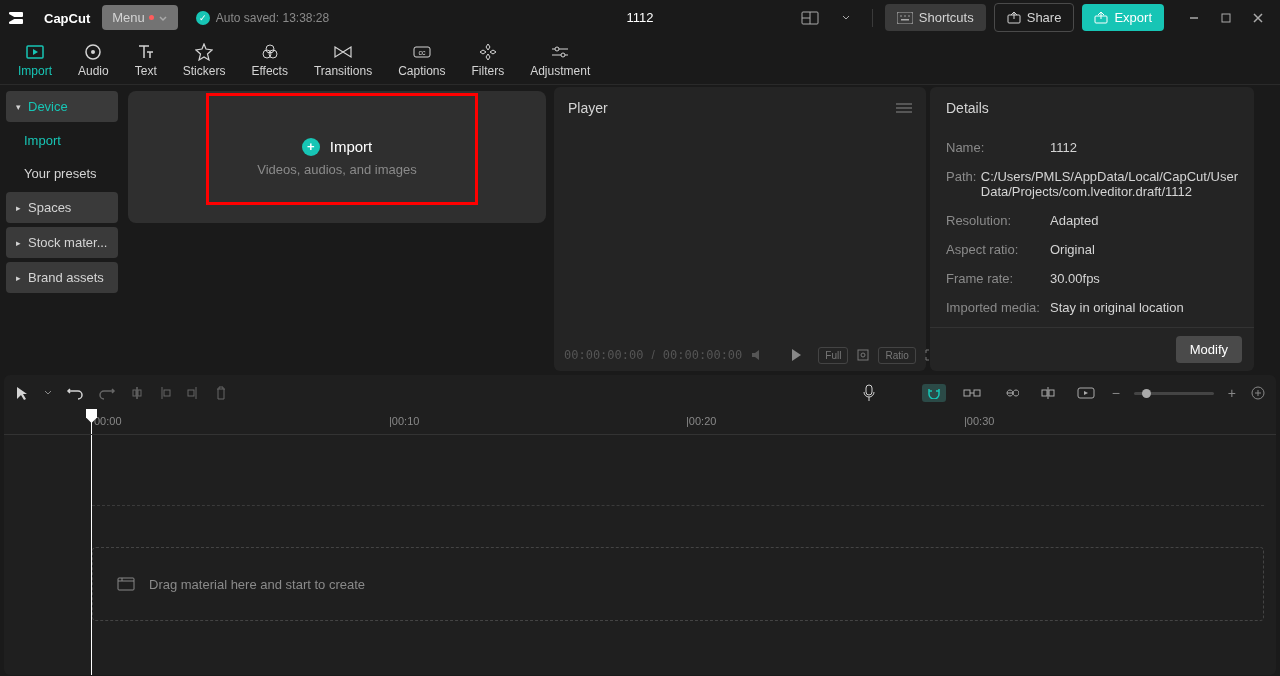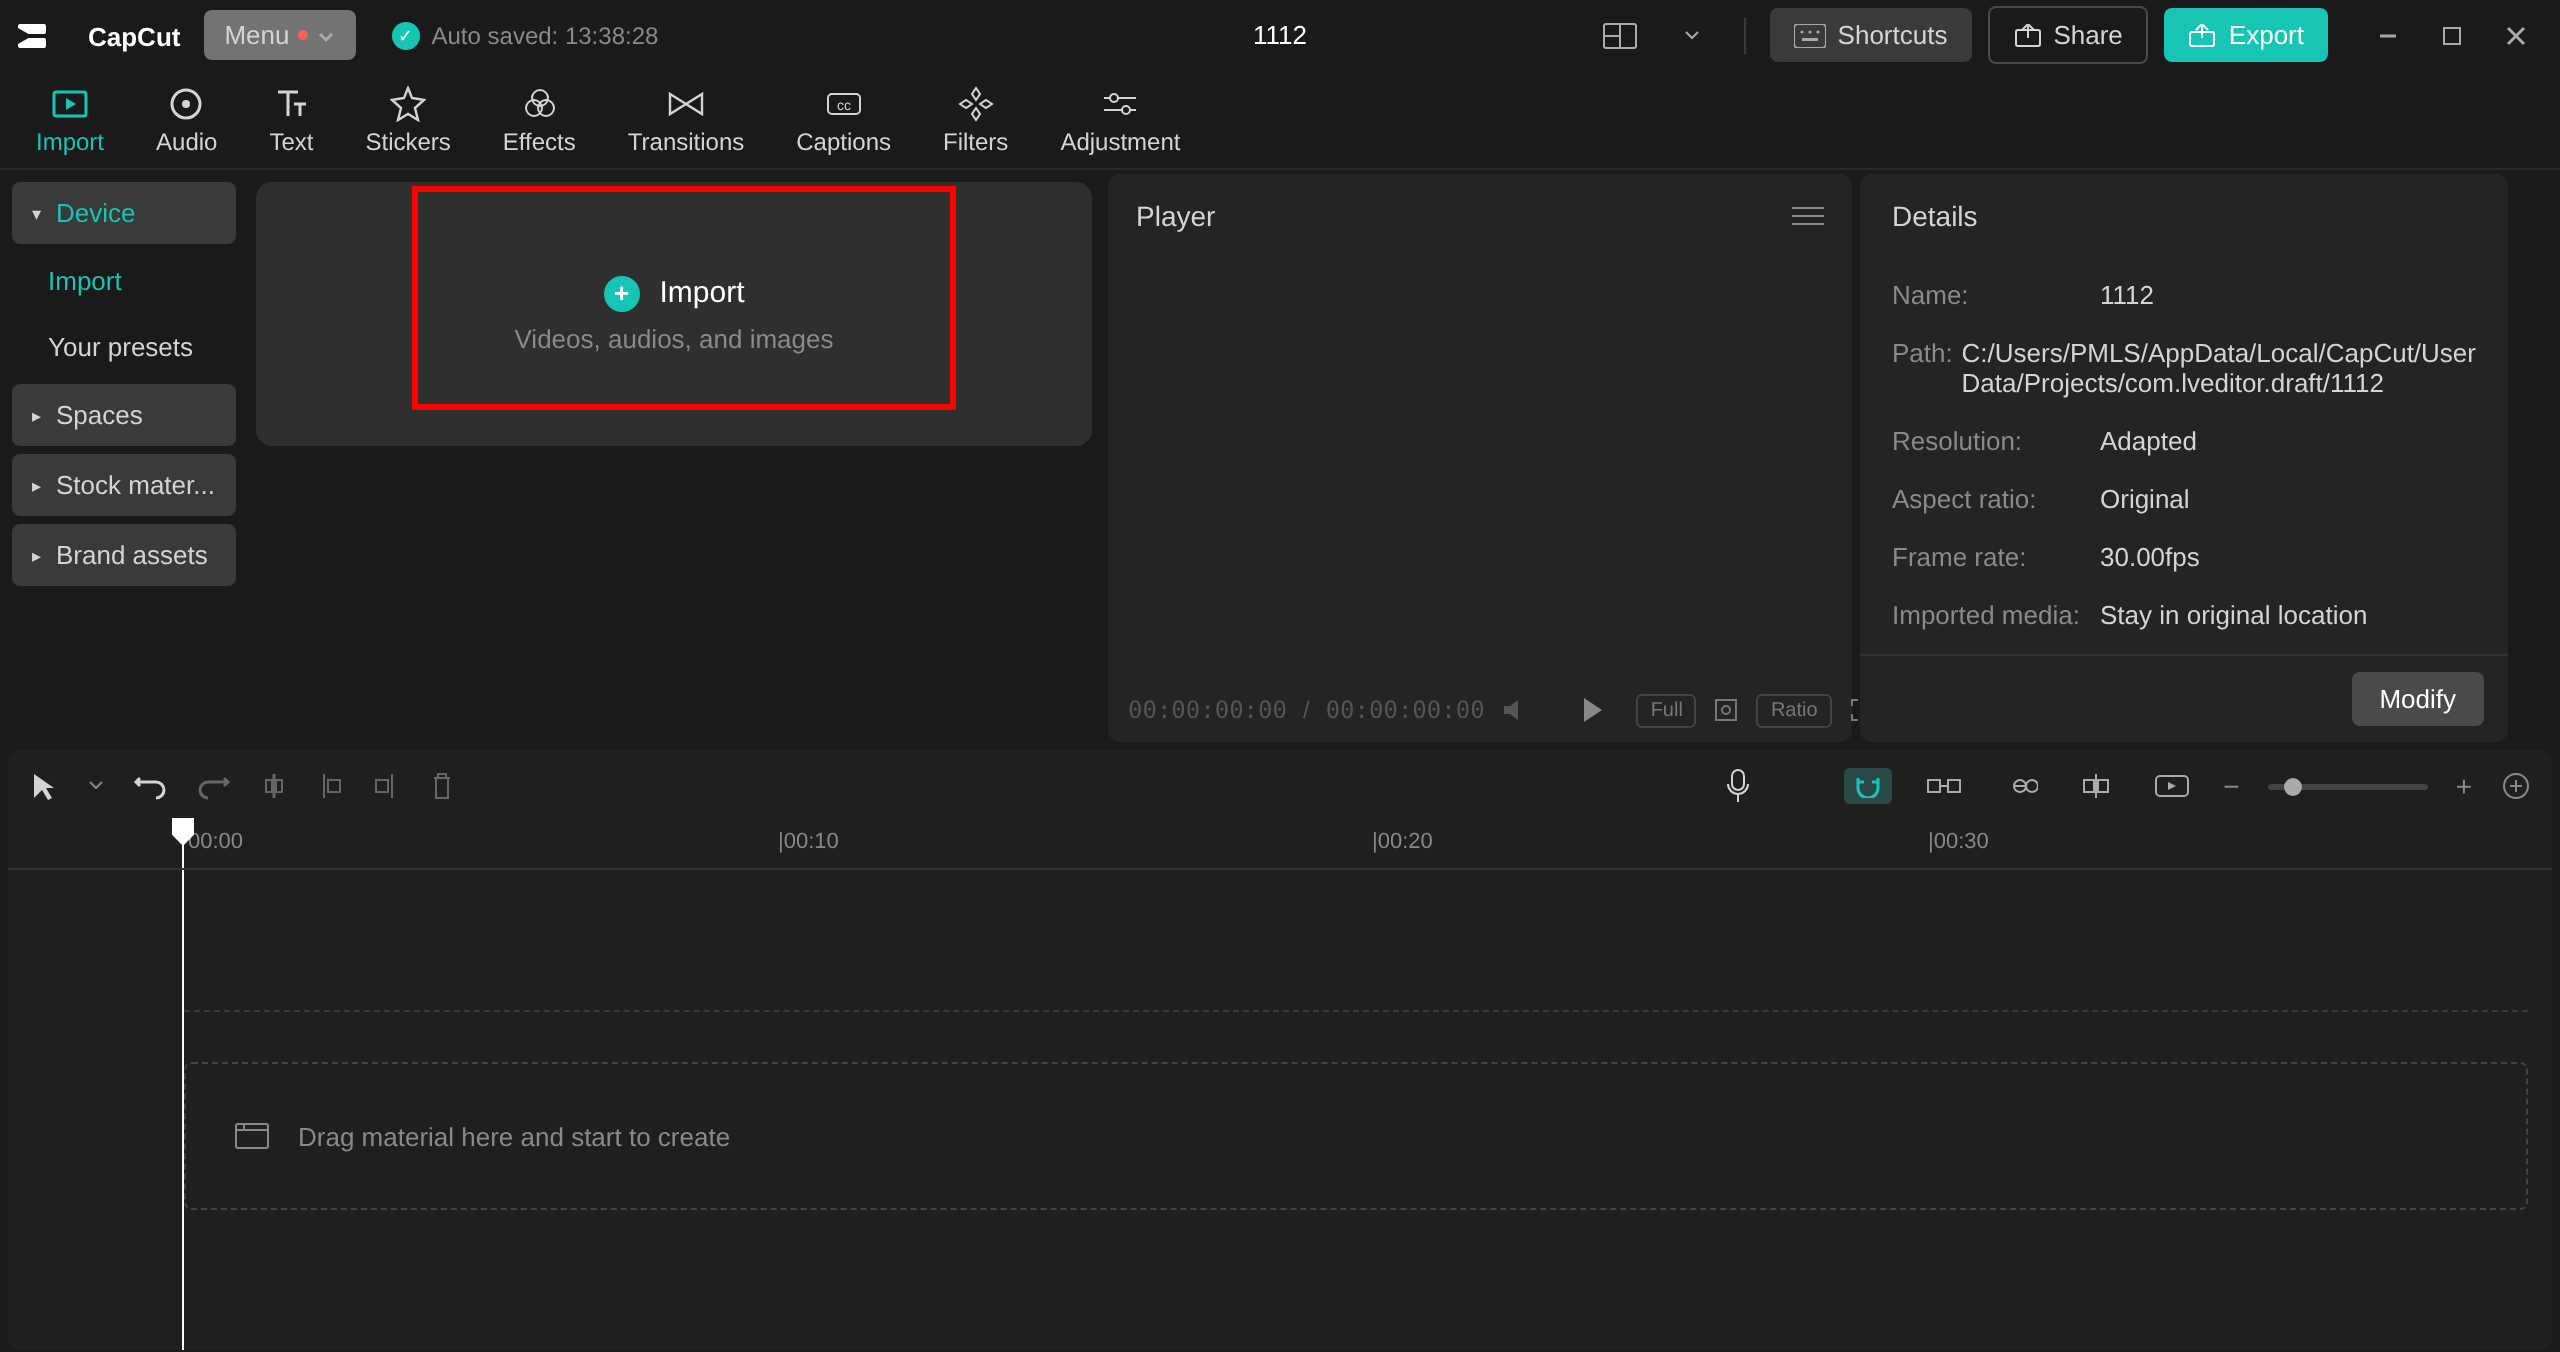--- a/index.html
+++ b/index.html
@@ -73,21 +73,21 @@
 .tl-tog.active { background: #2b4a47; }
 .zoom-slider { width: 80px; height: 3px; background: #444; border-radius: 2px; position: relative; }
 .zoom-thumb { position: absolute; left: 8px; top: -3px; width: 9px; height: 9px; background: #aaa; border-radius: 50%; }
 
 .tl-ruler { height: 24px; position: relative; border-bottom: 1px solid #333; font-size: 11px; color: #888; }
 .ruler-mark { position: absolute; top: 4px; }
 .playhead { position: absolute; left: 87px; top: 0; bottom: 0; width: 1px; background: #fff; z-index: 5; }
 .playhead-head { position: absolute; top: -2px; left: -5px; width: 11px; height: 14px; background: #fff; clip-path: polygon(0 0, 100% 0, 100% 60%, 50% 100%, 0 60%); }
 
 .tl-tracks { flex: 1; position: relative; overflow: hidden; }
-.track-hint { position: absolute; left: 88px; right: 12px; top: 96px; height: 74px; border: 1px dashed #444; border-radius: 4px; display: flex; align-items: center; gap: 14px; padding: 0 24px; color: #8a8a8a; font-size: 13px; }
+.track-hint { position: absolute; left: 88px; right: 12px; top: 112px; height: 74px; border: 1px dashed #444; border-radius: 4px; display: flex; align-items: center; gap: 14px; padding: 0 24px; color: #8a8a8a; font-size: 13px; }
 .track-line { position: absolute; left: 88px; right: 12px; top: 70px; height: 1px; border-top: 1px dashed #3a3a3a; }
 
 svg { display: block; }
 </style>
 </head>
 <body>
 
 <div class="titlebar">
   <div class="logo">
     <svg class="logo-icon" viewBox="0 0 16 16">

